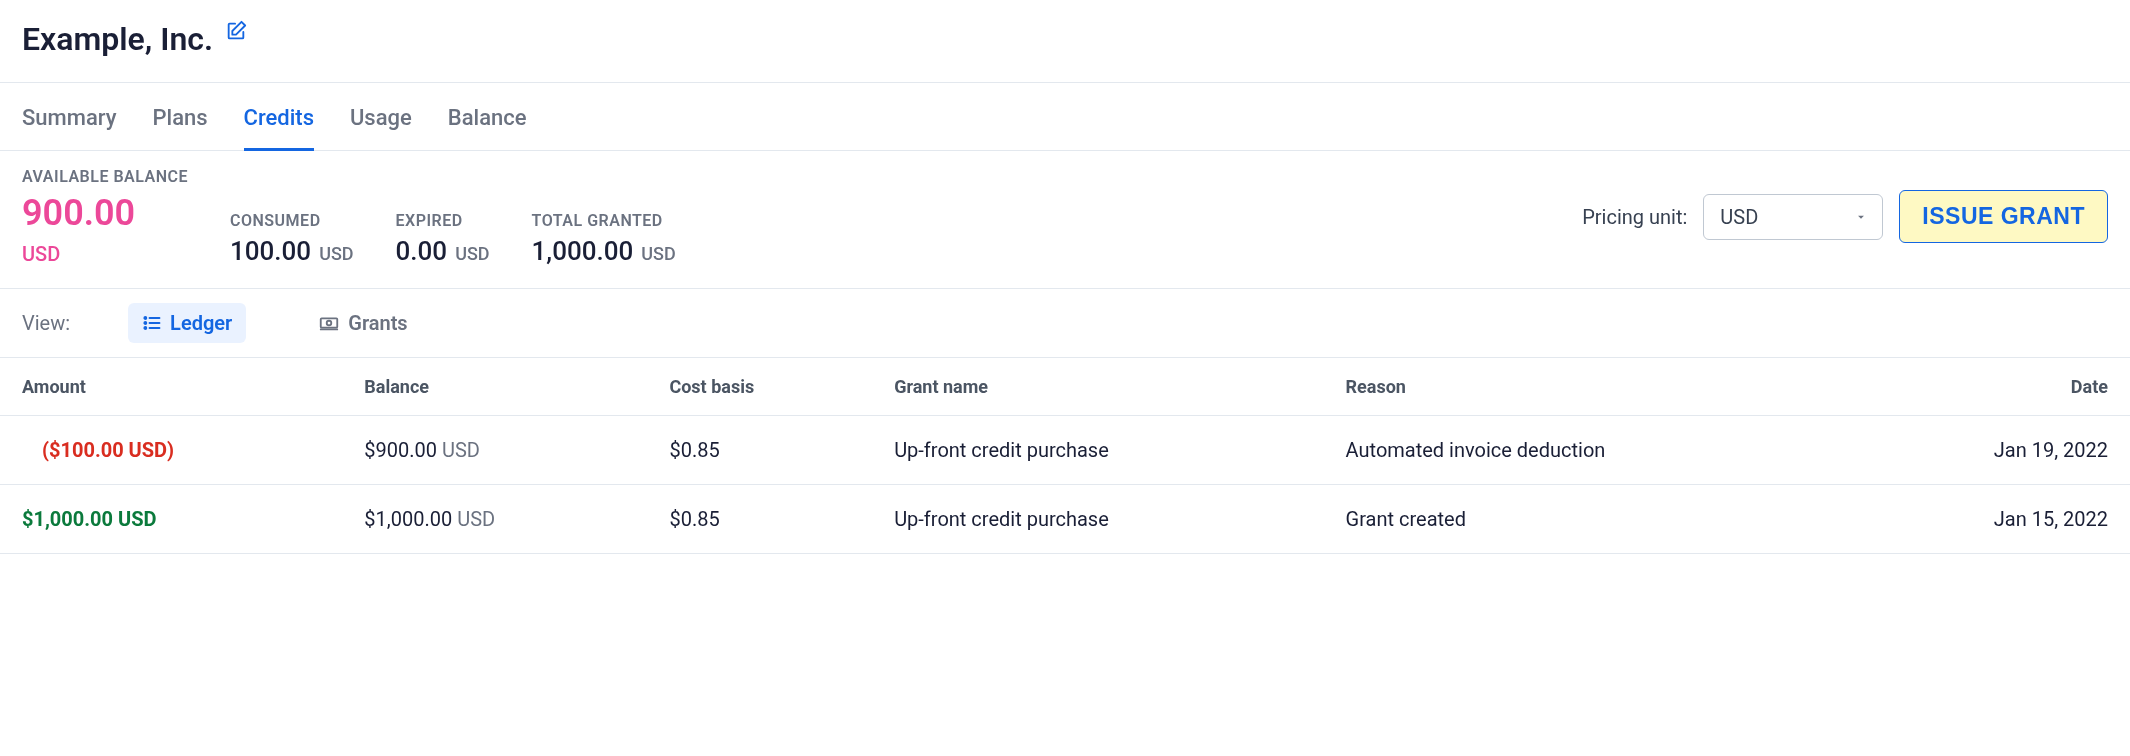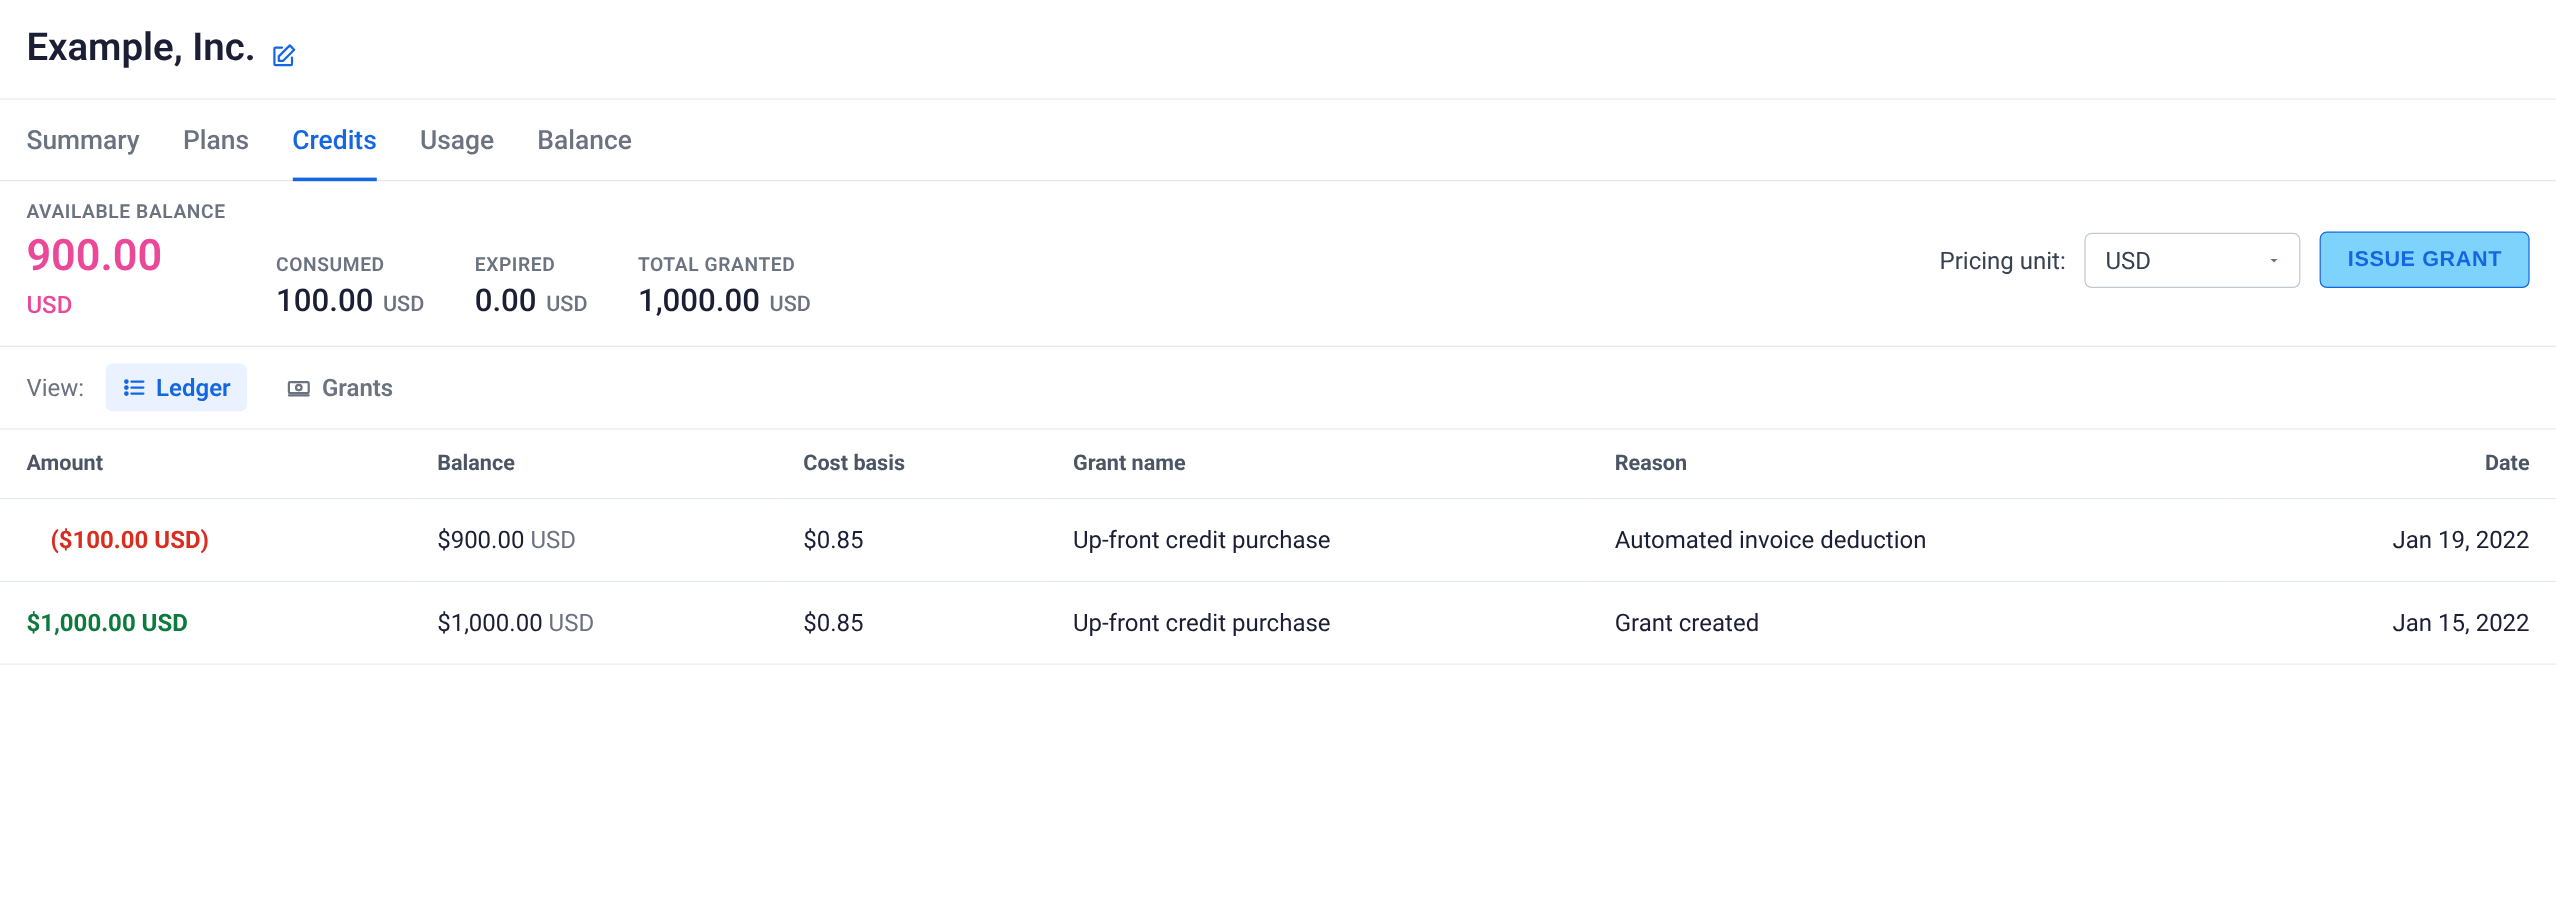--- a/index.html
+++ b/index.html
@@ -6,21 +6,21 @@
     body {
       font-family: -apple-system, BlinkMacSystemFont, "Segoe UI", Roboto, Helvetica, Arial, sans-serif;
       background: #fff;
       color: #1a1f36;
     }
     .container { width: 100%; }
     .header {
       padding: 20px 22px 24px;
       border-bottom: 1px solid #e3e8ee;
       display: flex;
-      align-items: flex-end;
+      align-items: flex-start;
       gap: 12px;
     }
     .page-title {
       font-size: 32px;
       font-weight: 600;
       color: #1a1f36;
     }
     .edit-icon-wrap {
       color: #1466e1;
       display: inline-flex;
@@ -122,22 +122,22 @@
     .select-caret {
       position: absolute;
       right: 14px;
       top: 50%;
       transform: translateY(-50%);
       color: #6b7280;
     }
     .issue-btn {
       border: 1.5px solid #1466e1;
       color: #1466e1;
-      background: #7dd3fc;
-      font-size: 18px;
+      background: #fef9c3;
+      font-size: 23px;
       font-weight: 700;
       letter-spacing: 0.5px;
       padding: 12px 22px;
       border-radius: 6px;
       cursor: pointer;
       text-transform: uppercase;
     }
     .view-row {
       display: flex;
       align-items: center;
@@ -152,20 +152,21 @@
     .view-toggle {
       display: flex;
       align-items: center;
       gap: 8px;
       font-size: 20px;
       font-weight: 600;
       padding: 8px 14px;
       border-radius: 6px;
       cursor: pointer;
       color: #6b7280;
+      margin-left: 40px;
     }
     .view-toggle.active {
       background: #eaf2ff;
       color: #1466e1;
     }
     .view-toggle .vicon { display: inline-flex; }
     table {
       width: 100%;
       border-collapse: collapse;
     }

